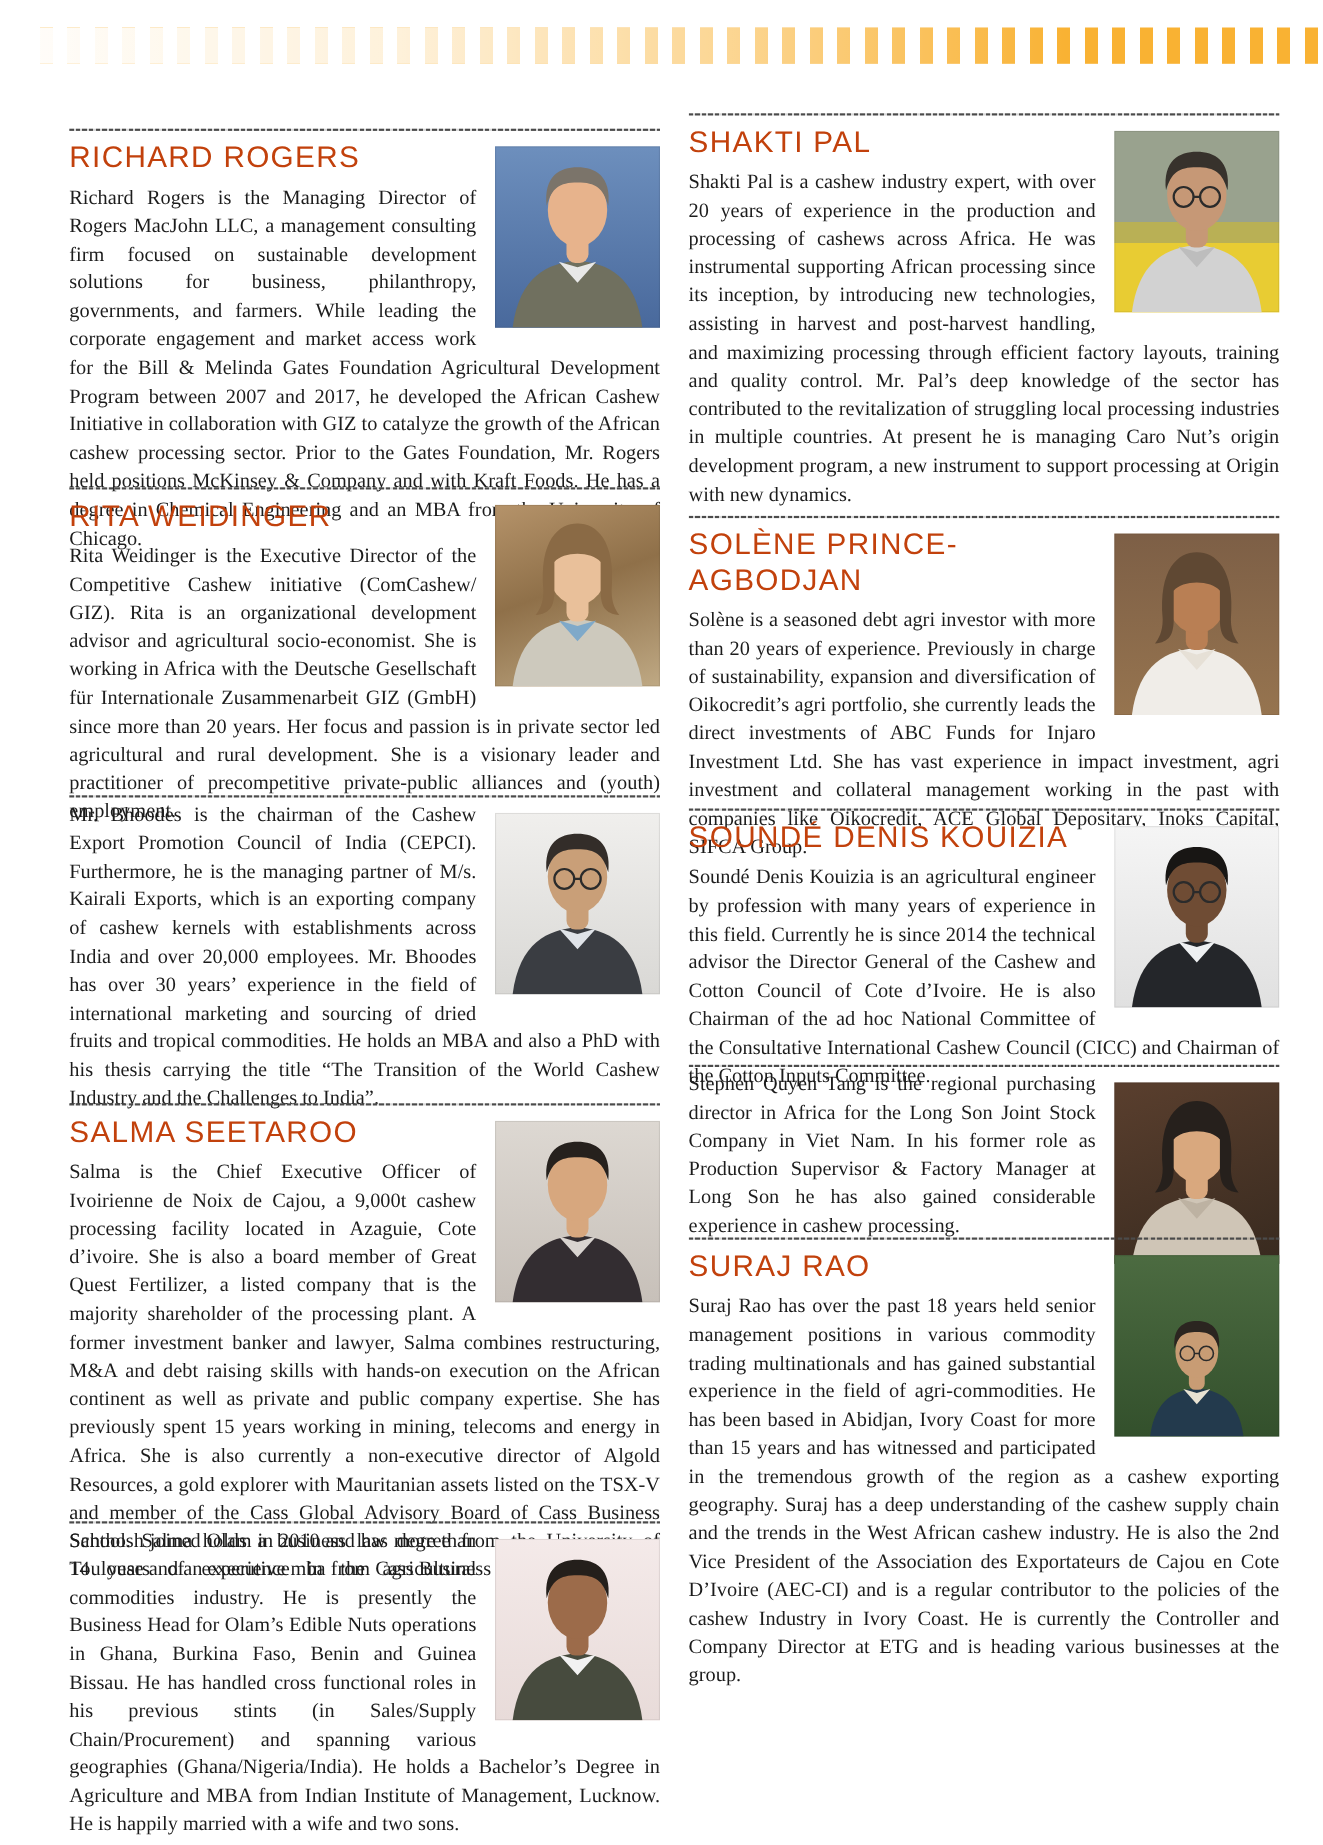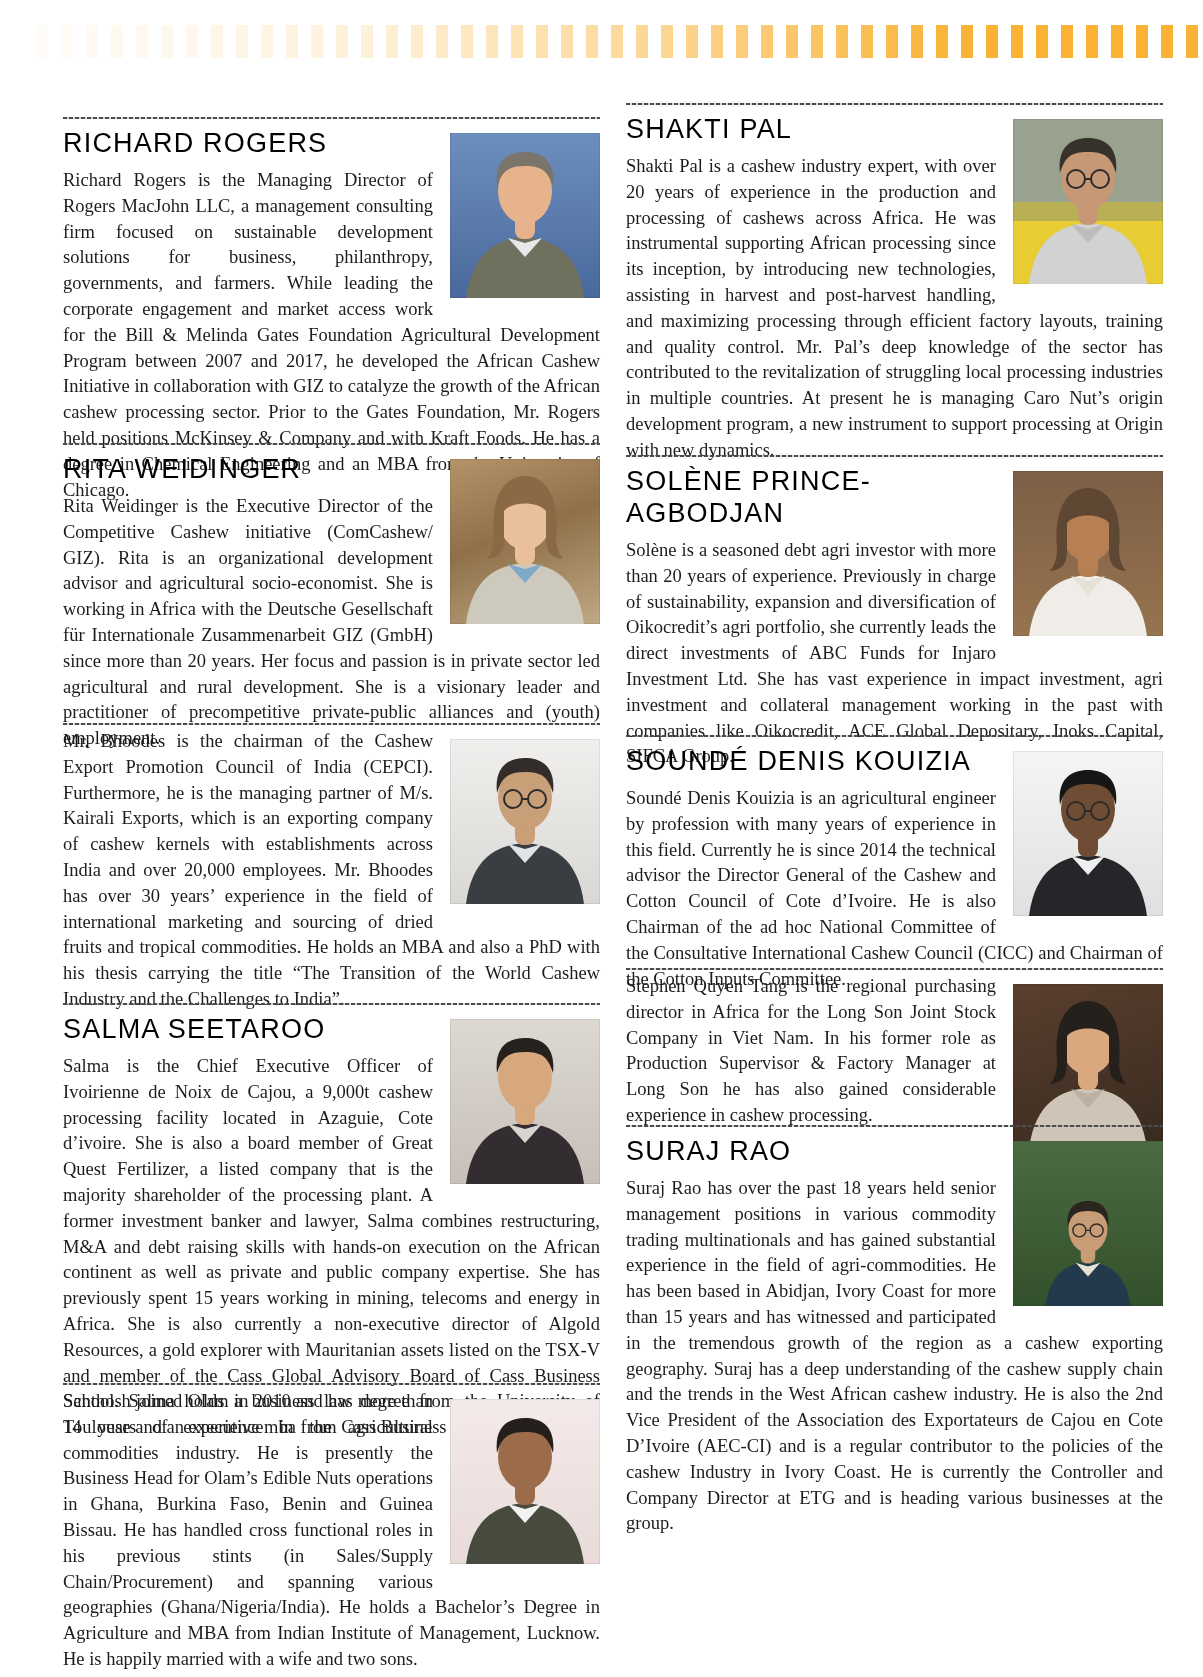--- a/index.html
+++ b/index.html
@@ -19,21 +19,21 @@
   
   .bio{position:absolute;width:537px;}
   .bio.colL{left:63px;}
   .bio.colR{left:626px;}
   .divider{
     height:2px;margin:0 0 4px 0;
     background:repeating-linear-gradient(90deg,#4b4b4b 0 4px,rgba(75,75,75,.22) 4px 6px);
   }
   h2.person-name{
     font-family:"Liberation Sans",sans-serif;font-weight:400;
-    color:#000000;font-size:27px;line-height:32px;letter-spacing:1.2px;
+    color:#c2410c;font-size:27px;line-height:32px;letter-spacing:1.2px;
     margin:8px 0 9px 0;
   }
   p.bio-text{
     font-size:18.5px;line-height:25.8px;color:#1c1c1c;
     text-align:justify;margin:0;
   }
   figure.photo{
     float:right;width:150px;height:165px;margin:10px 0 10px 17px;
     overflow:hidden;position:relative;box-shadow:0 0 0 1px rgba(0,0,0,.08) inset;
   }
@@ -202,21 +202,21 @@
             <circle cx="87" cy="60" r="9"></circle>
             <path d="M72 60 L78 60"></path>
           </g>
         </g>
       </svg>
   </figure>
   <h2 class="person-name">SHAKTI PAL</h2>
   <p class="bio-text">Shakti Pal is a cashew industry expert, with over 20 years of experience in the production and processing of cashews across Africa. He was instrumental supporting African processing since its inception, by introducing new technologies, assisting in harvest and post-harvest handling, and maximizing processing through efficient factory layouts, training and quality control. Mr. Pal’s deep knowledge of the sector has contributed to the revitalization of struggling local processing industries in multiple countries.  At present he is managing Caro Nut’s origin development program, a new instrument to support processing at Origin with new dynamics.</p>
 </section>
 
-<section class="bio colR p-solene longhair" style="top:455px">
+<section class="bio colR p-solene longhair" style="top:469px">
   <div class="divider"></div>
   <figure class="photo">
     <svg viewBox="0 0 150 165">
         <g class="figure">
           <path class="torso" d="M16 165 C22 118 48 106 75 104 C102 106 128 118 134 165 Z" fill="var(--suit)"></path>
           <path class="collar" d="M58 105 L75 124 L92 105 L75 110 Z" fill="var(--shirt)"></path>
           <rect class="neck" x="65" y="80" width="20" height="26" rx="8" fill="var(--skin)"></rect>
           <ellipse class="head" cx="75" cy="58" rx="27" ry="33" fill="var(--skin)"></ellipse>
           <path class="hair hair-short" d="M47 54 C44 27 59 19 75 19 C91 19 106 27 103 54 C98 38 92 33 75 33 C58 33 52 38 47 54 Z" fill="var(--hair)"></path>
           <path class="hair hair-long" d="M44 78 C40 32 58 17 75 17 C92 17 110 32 106 78 C106 90 110 96 113 100 C100 99 96 92 96 78 L96 52 C88 42 62 42 54 52 L54 78 C54 92 50 99 37 100 C40 96 44 90 44 78 Z" fill="var(--hair)"></path>

